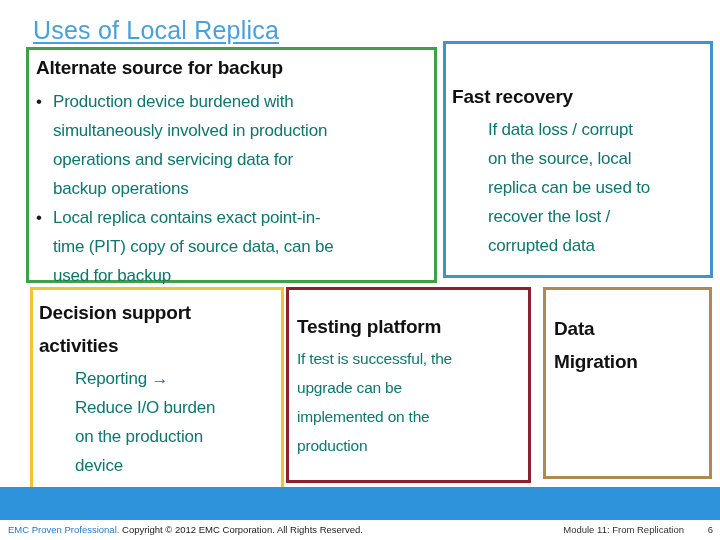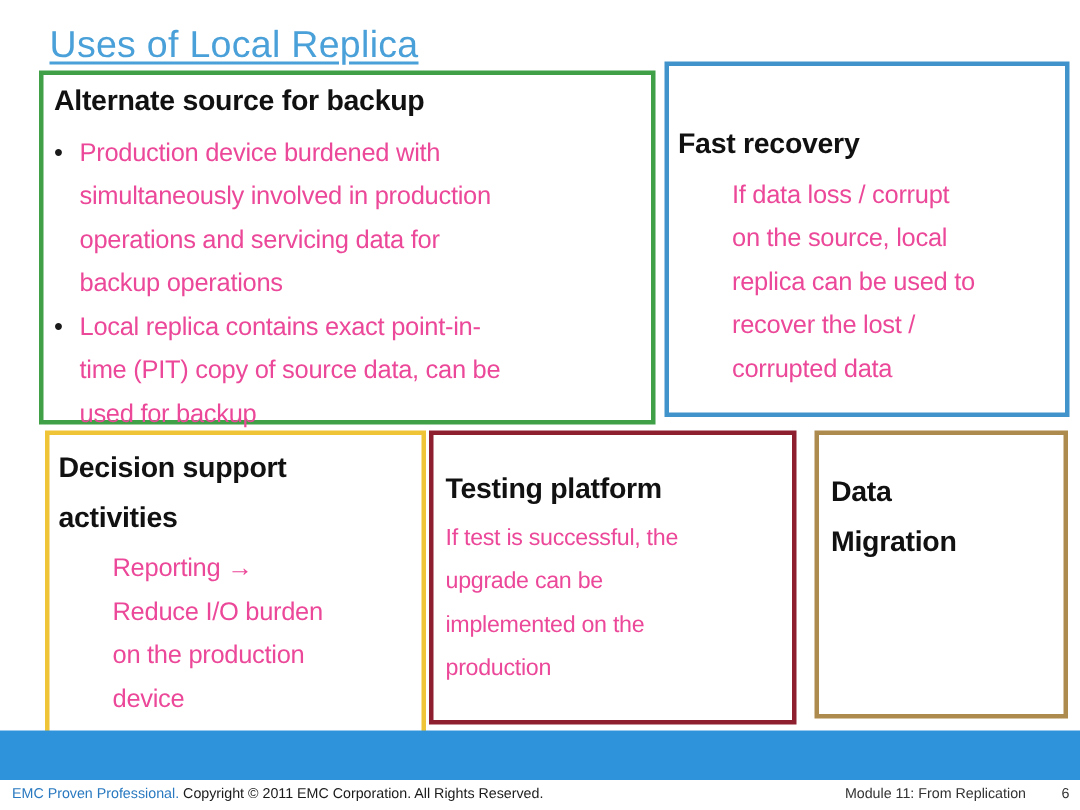--- a/index.html
+++ b/index.html
@@ -22,21 +22,21 @@
   }
 
   .box{
     position:absolute;box-sizing:border-box;background:#ffffff;
   }
   .box h2{
     margin:0;font-size:19px;line-height:33px;font-weight:700;color:#111;
     white-space:pre-line;letter-spacing:-0.2px;
   }
   .body-text{
-    font-size:17px;line-height:29px;color:#ec4899;
+    font-size:17px;line-height:29px;color:#0f766e;
     white-space:pre-line;letter-spacing:-0.2px;
   }
 
   #box-backup{left:26px;top:47px;width:411px;height:236px;
     border:3px solid var(--green-border,#3FA047);padding:2px 8px 0 7px;}
   #box-backup h2{line-height:32px;margin-bottom:3px;}
   .bullet{display:flex;}
   .bullet .marker{width:17px;flex:0 0 17px;font-size:17px;line-height:29px;}
   .bullet .marker::before{content:"\2022";}
   .bullet .body-text{flex:1;}
@@ -126,19 +126,19 @@
   <div class="box" id="box-migration">
     <h2>Data
 Migration</h2>
   </div>
 
   <div class="bottom-bar"></div>
 
   <div class="footer">
     <div class="footer-left">
       <span class="footer-brand">EMC Proven Professional.</span>
-      <span class="footer-copy">Copyright © 2011 EMC Corporation. All Rights Reserved.</span>
+      <span class="footer-copy">Copyright © 2012 EMC Corporation. All Rights Reserved.</span>
     </div>
     <div class="footer-module">Module 11: From Replication</div>
     <div class="footer-page">6</div>
   </div>
 
 </div>
 
 </body></html>

